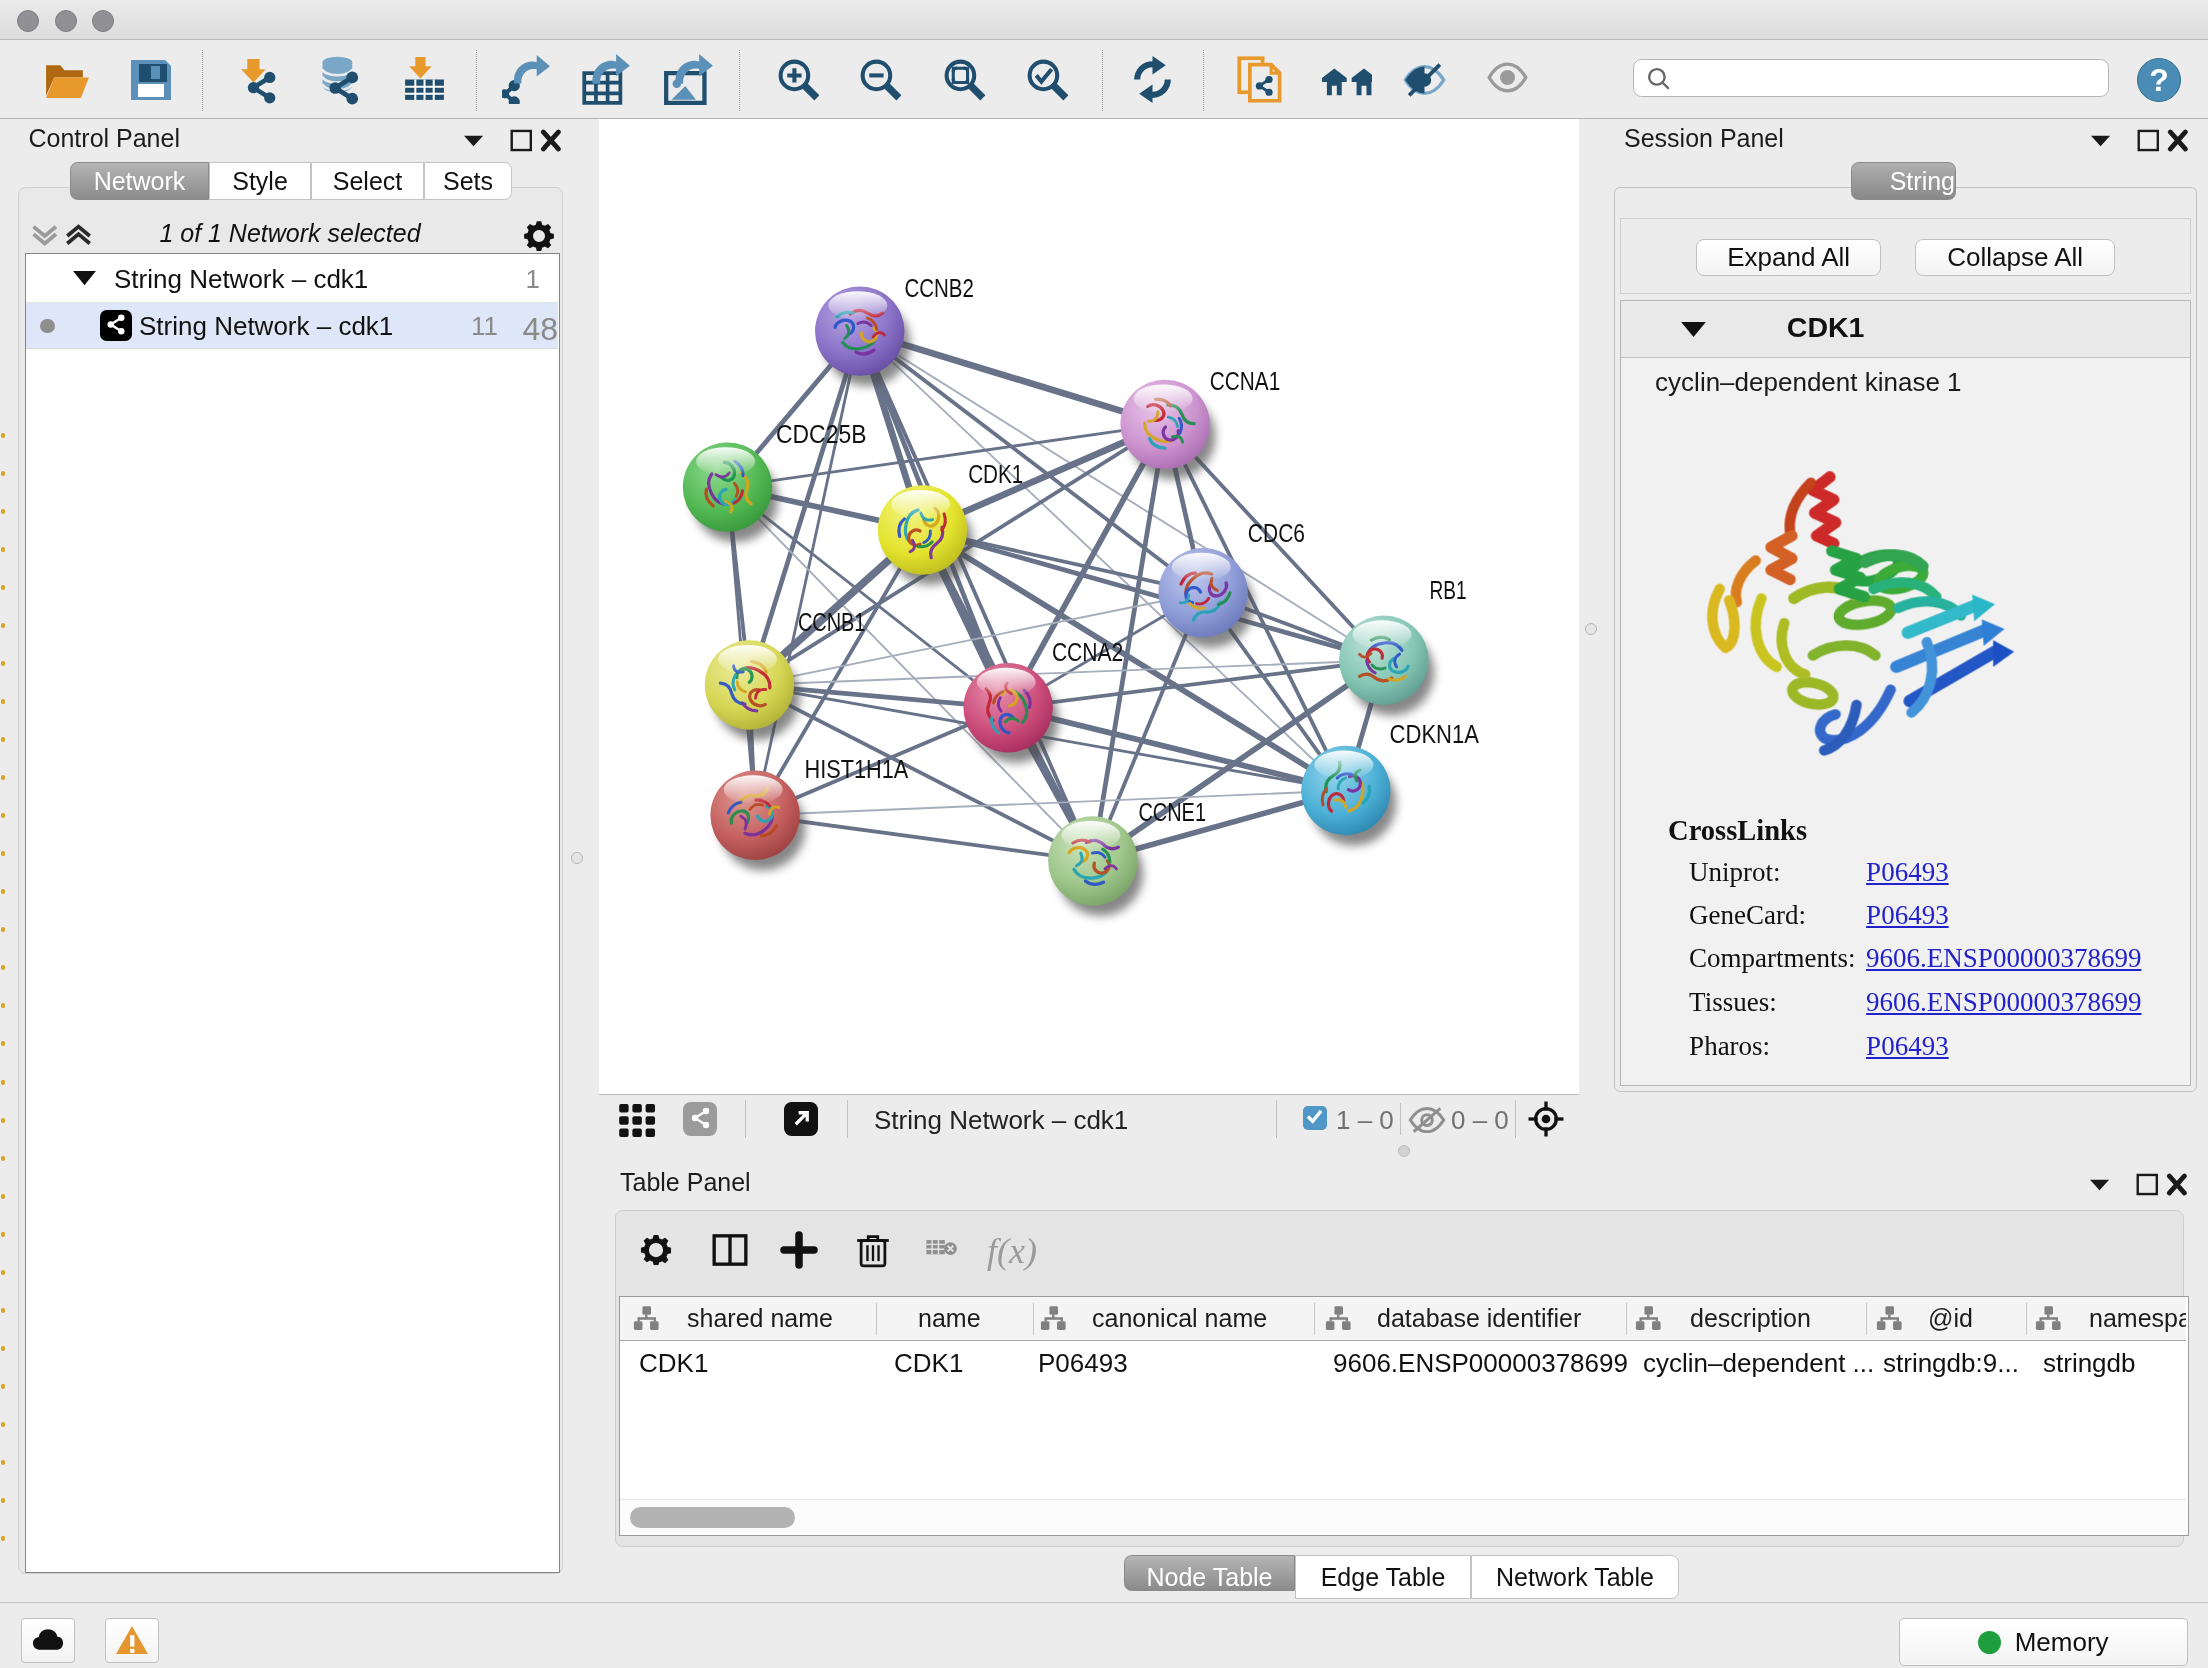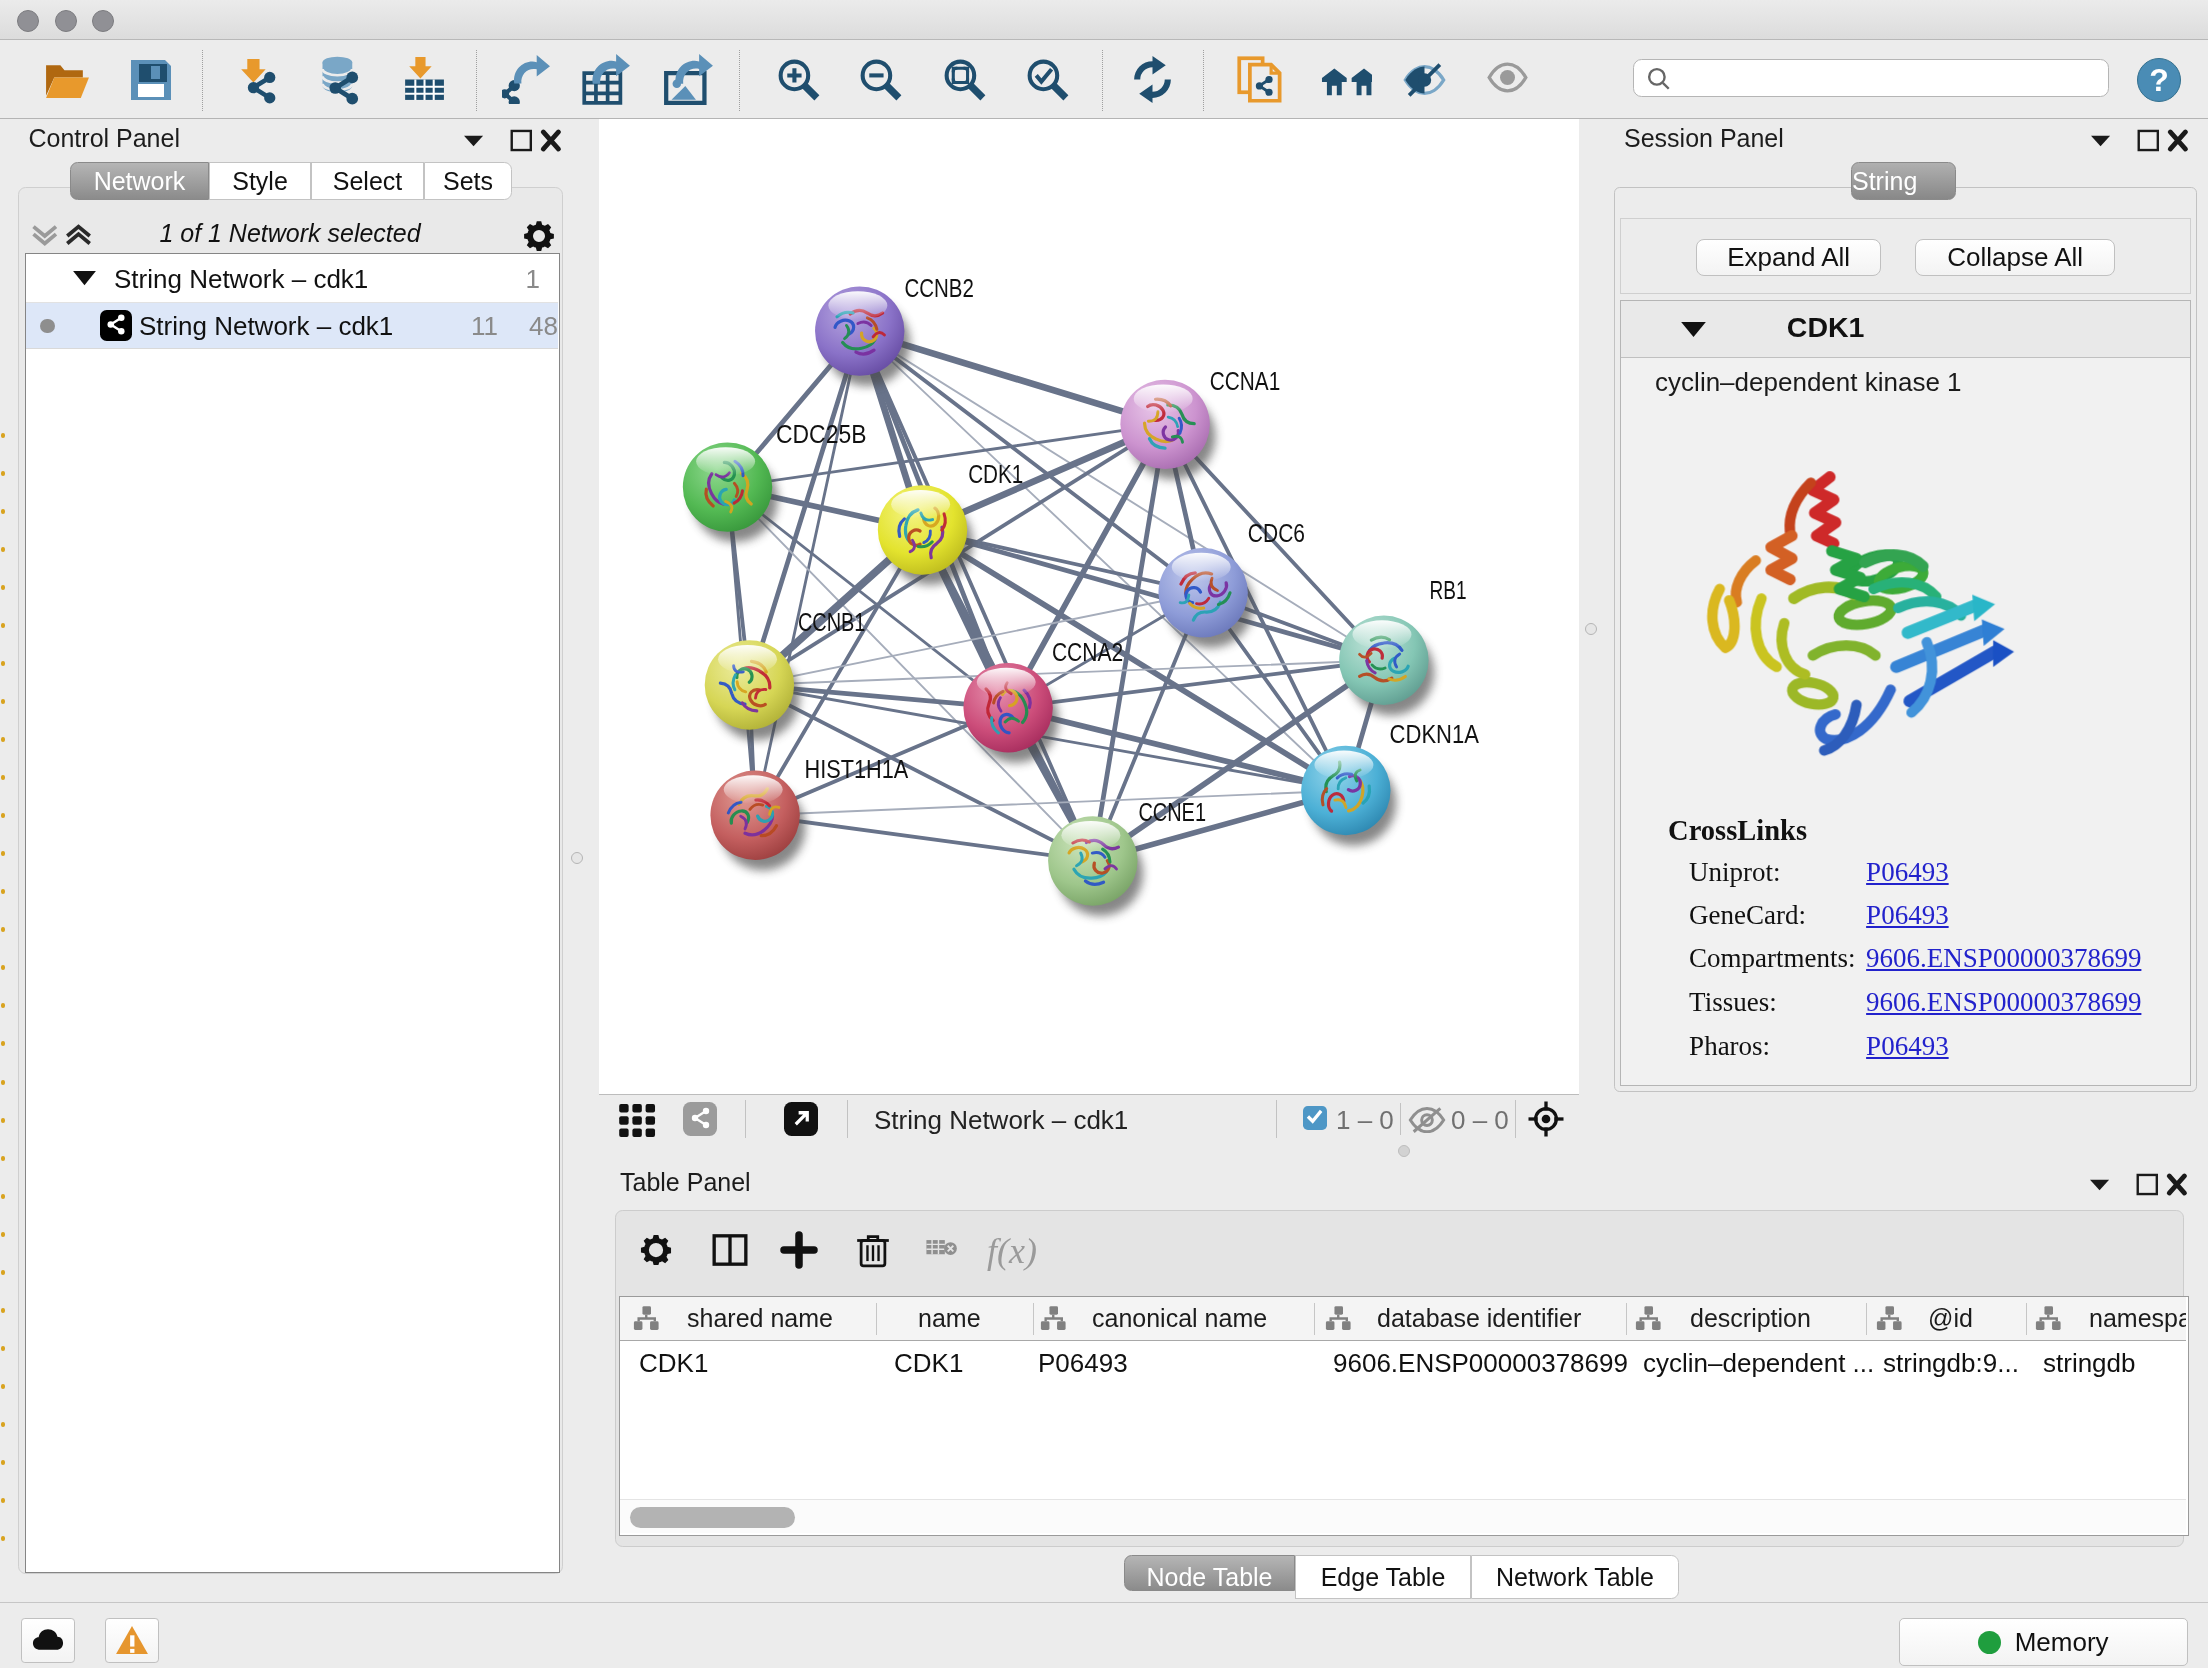--- a/index.html
+++ b/index.html
@@ -250,21 +250,21 @@
             <g fill="#fff">
               <circle cx="17" cy="5" r="3.4"></circle>
               <circle cx="6" cy="12" r="3.4"></circle>
               <circle cx="17" cy="19" r="3.4"></circle>
               <path d="M6 12 L17 5 M6 12 L17 19" stroke="#fff" stroke-width="2.6"></path>
             </g>
           </svg>
       </div>
       <div class="abs" style="left:113px;top:7.6px;font-size:26px;color:#111;">String Network – cdk1</div>
       <div class="abs" style="left:409px;top:7.6px;width:63px;text-align:right;font-size:26px;color:#8a8a8a;">11</div>
-      <div class="abs" style="left:469px;top:7.6px;width:63px;text-align:right;font-size:26px;color:#8a8a8a;">48</div>
+      <div class="abs" style="left:469px;top:7.6px;width:63px;text-align:right;font-size:32px;color:#8a8a8a;">48</div>
     </div>
   </div>
 </div>
 
 <div class="abs" id="netview">
   <svg id="netsvg" class="abs" style="left:0;top:0;" width="980" height="975" viewBox="630 125 1030 1025">
       <defs>
         <radialGradient id="gB2" cx="0.38" cy="0.3" r="0.85">
           <stop offset="0" stop-color="#b7a6e0"></stop>
           <stop offset="0.55" stop-color="#8a72c8"></stop>
@@ -665,21 +665,21 @@
 <div class="abs" style="left:1585px;top:623px;width:12.4px;height:12.4px;border-radius:50%;background:#e6e6e6;border:1px solid #b5b5b5;"></div>
 
 <div class="abs" id="panelR">
   <div class="abs paneltitle" style="left:1px;top:4.8px;">Session Panel</div>
   <svg class="abs" style="left:468px;top:8.6px;" width="105" height="25" viewBox="0 0 110 26">
     <path d="M0 8 L20 8 L10 19 Z" fill="#1a1a1a"></path>
     <rect x="50" y="3" width="20" height="20" fill="none" stroke="#1a1a1a" stroke-width="2.5"></rect>
     <path d="M83 4 L99 22 M99 4 L83 22" stroke="#1a1a1a" stroke-width="5" stroke-linecap="round"></path>
   </svg>
   <div class="abs" style="left:-8.6px;top:68px;width:583px;height:905px;background:#ececec;border:1px solid #c2c2c2;border-radius:5.7px;"></div>
-  <div class="abs" style="left:228px;top:43px;width:105px;height:38px;background:linear-gradient(#b0b0b0,#888888);border:1px solid #8a8a8a;border-radius:7.6px;color:#fff;font-size:25px;text-align:left;line-height:36px;">String</div>
+  <div class="abs" style="left:228px;top:43px;width:105px;height:38px;background:linear-gradient(#b0b0b0,#888888);border:1px solid #8a8a8a;border-radius:7.6px;color:#fff;font-size:25px;text-align:right;line-height:36px;">String</div>
   <div class="abs" style="left:-2.9px;top:99px;width:571px;height:76px;border:1px solid #cfcfcf;">
     <div class="btn" style="left:75px;top:20px;width:185px;height:37px;line-height:35px;">Expand All</div>
     <div class="btn" style="left:294px;top:20px;width:200px;height:37px;line-height:35px;">Collapse All</div>
   </div>
   <div class="abs" style="left:-2.9px;top:181px;width:571px;height:786px;border:1px solid #b5b5b5;background:#f1f1f1;">
     <div class="abs" style="left:0;top:0;width:569px;height:57px;background:#e9e9e9;border-bottom:1px solid #c0c0c0;">
       <svg class="abs" style="left:59px;top:19px;" width="27" height="19" viewBox="0 0 28 20">
           <path d="M1 2 L27 2 L14 18 Z" fill="#111"></path>
         </svg>
       <div class="abs" style="left:133px;top:9.5px;width:143px;text-align:center;font-size:28.5px;font-weight:bold;color:#111;">CDK1</div>

